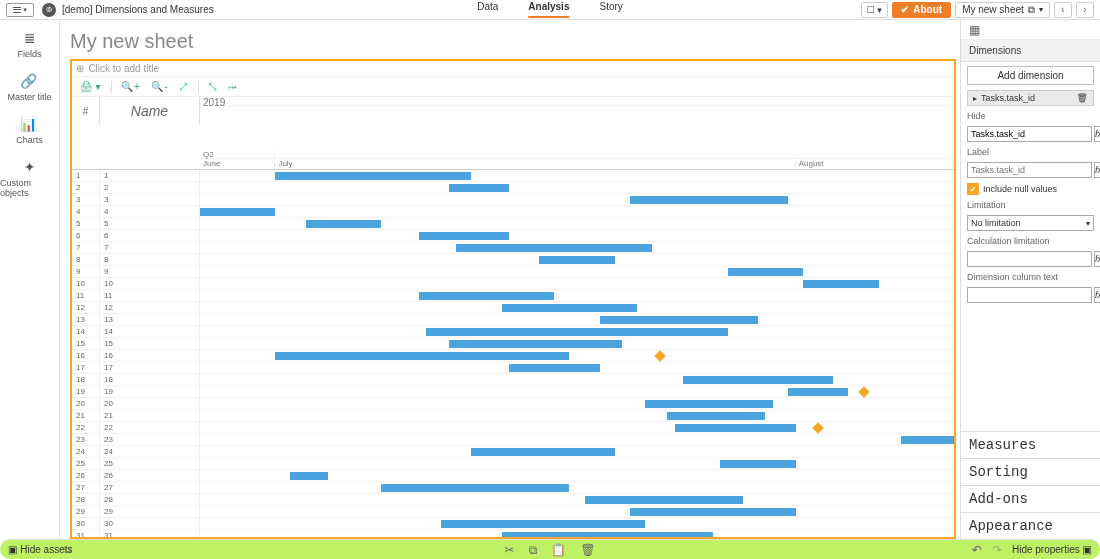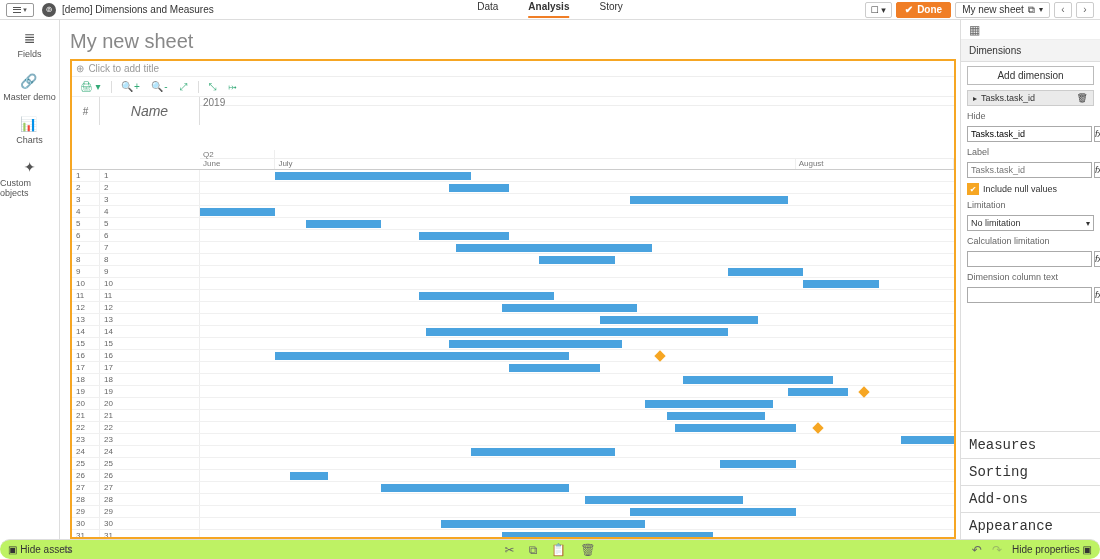--- a/index.html
+++ b/index.html
@@ -79,41 +79,41 @@
   <div class="app-title">[demo] Dimensions and Measures</div>
   <div class="center-tabs">
     <div class="center-tab">Data</div>
     <div class="center-tab active">Analysis</div>
     <div class="center-tab">Story</div>
   </div>
   <div class="right-tools">
     <div class="icon-btn">☐ ▾</div>
     <div class="done-btn">
         <span>✔</span>
-        <span>Done</span>
+        <span>About</span>
       </div>
     <div class="sheet-pill">
         <span>My new sheet</span>
         <span>⧉</span>
         <span style="font-size:8px;">▾</span>
       </div>
     <div class="nav-arrow">‹</div>
     <div class="nav-arrow">›</div>
   </div>
 </div>
 
 <div class="main">
   <div class="left-rail" id="leftrail">
       <div class="rail-item">
         <div class="rail-icon">≣</div>
         <div>Fields</div>
       </div>
       <div class="rail-item">
         <div class="rail-icon">🔗</div>
-        <div>Master demo</div>
+        <div>Master title</div>
       </div>
       <div class="rail-item">
         <div class="rail-icon">📊</div>
         <div>Charts</div>
       </div>
       <div class="rail-item">
         <div class="rail-icon">✦</div>
         <div>Custom objects</div>
       </div>
     </div>

